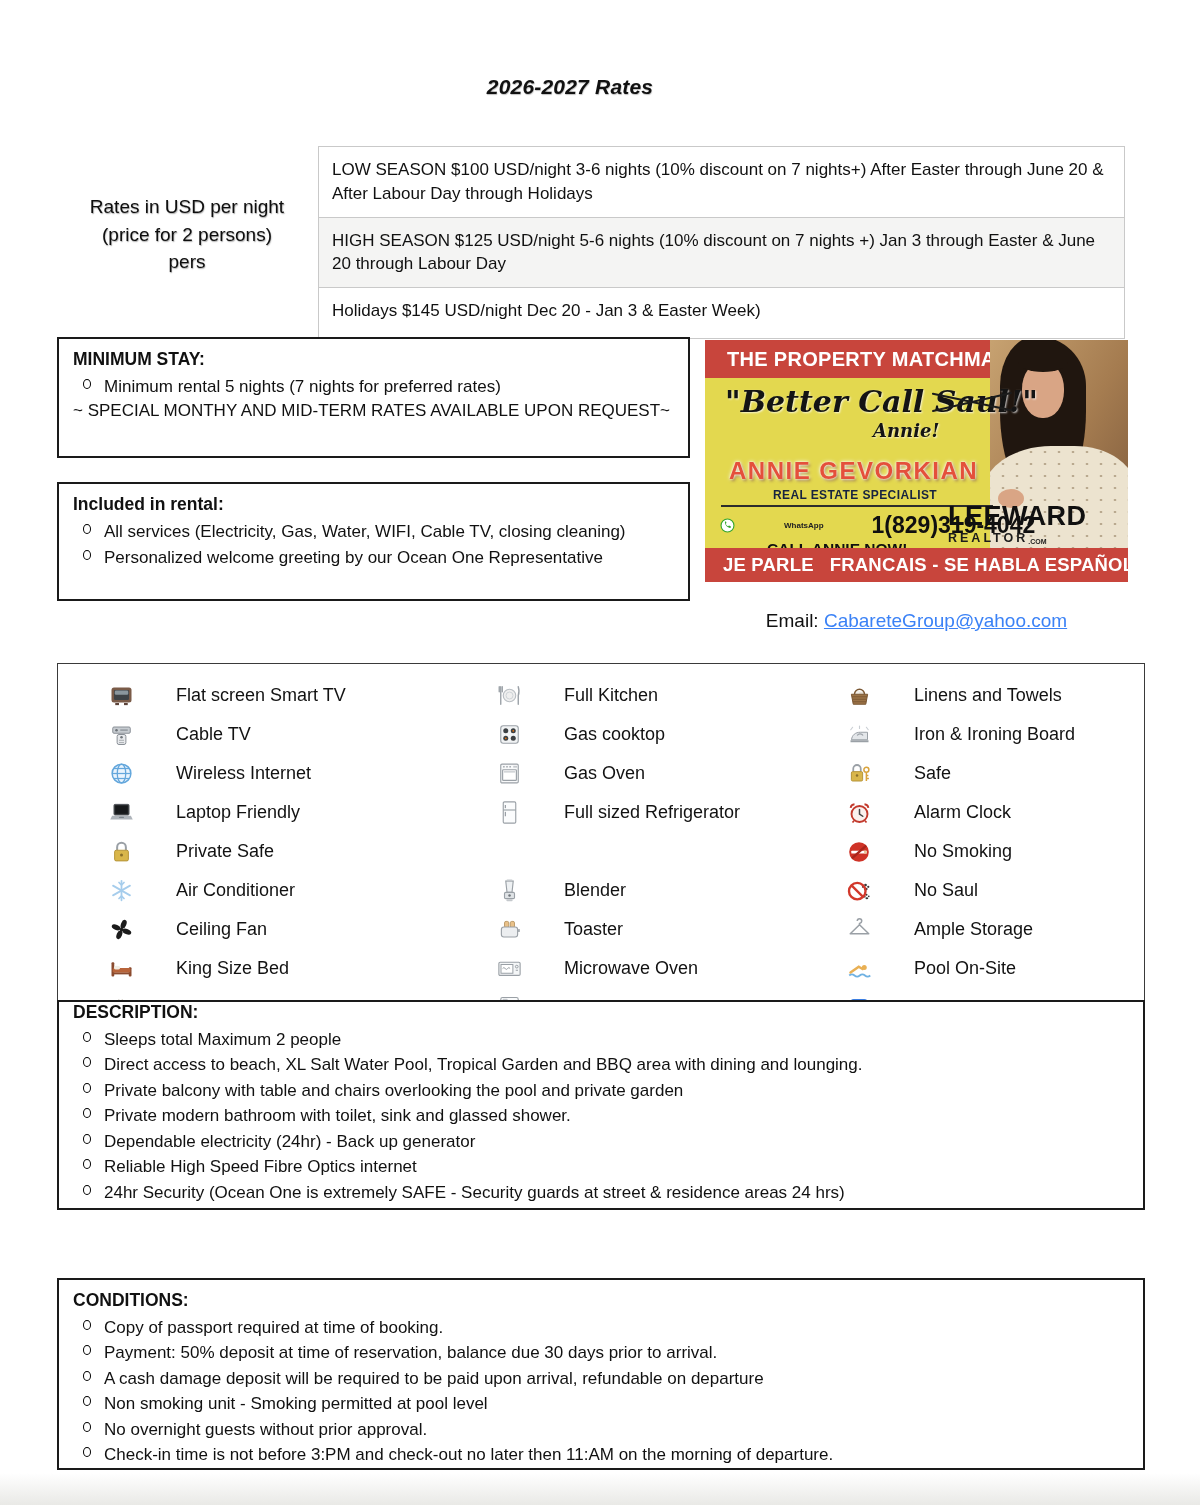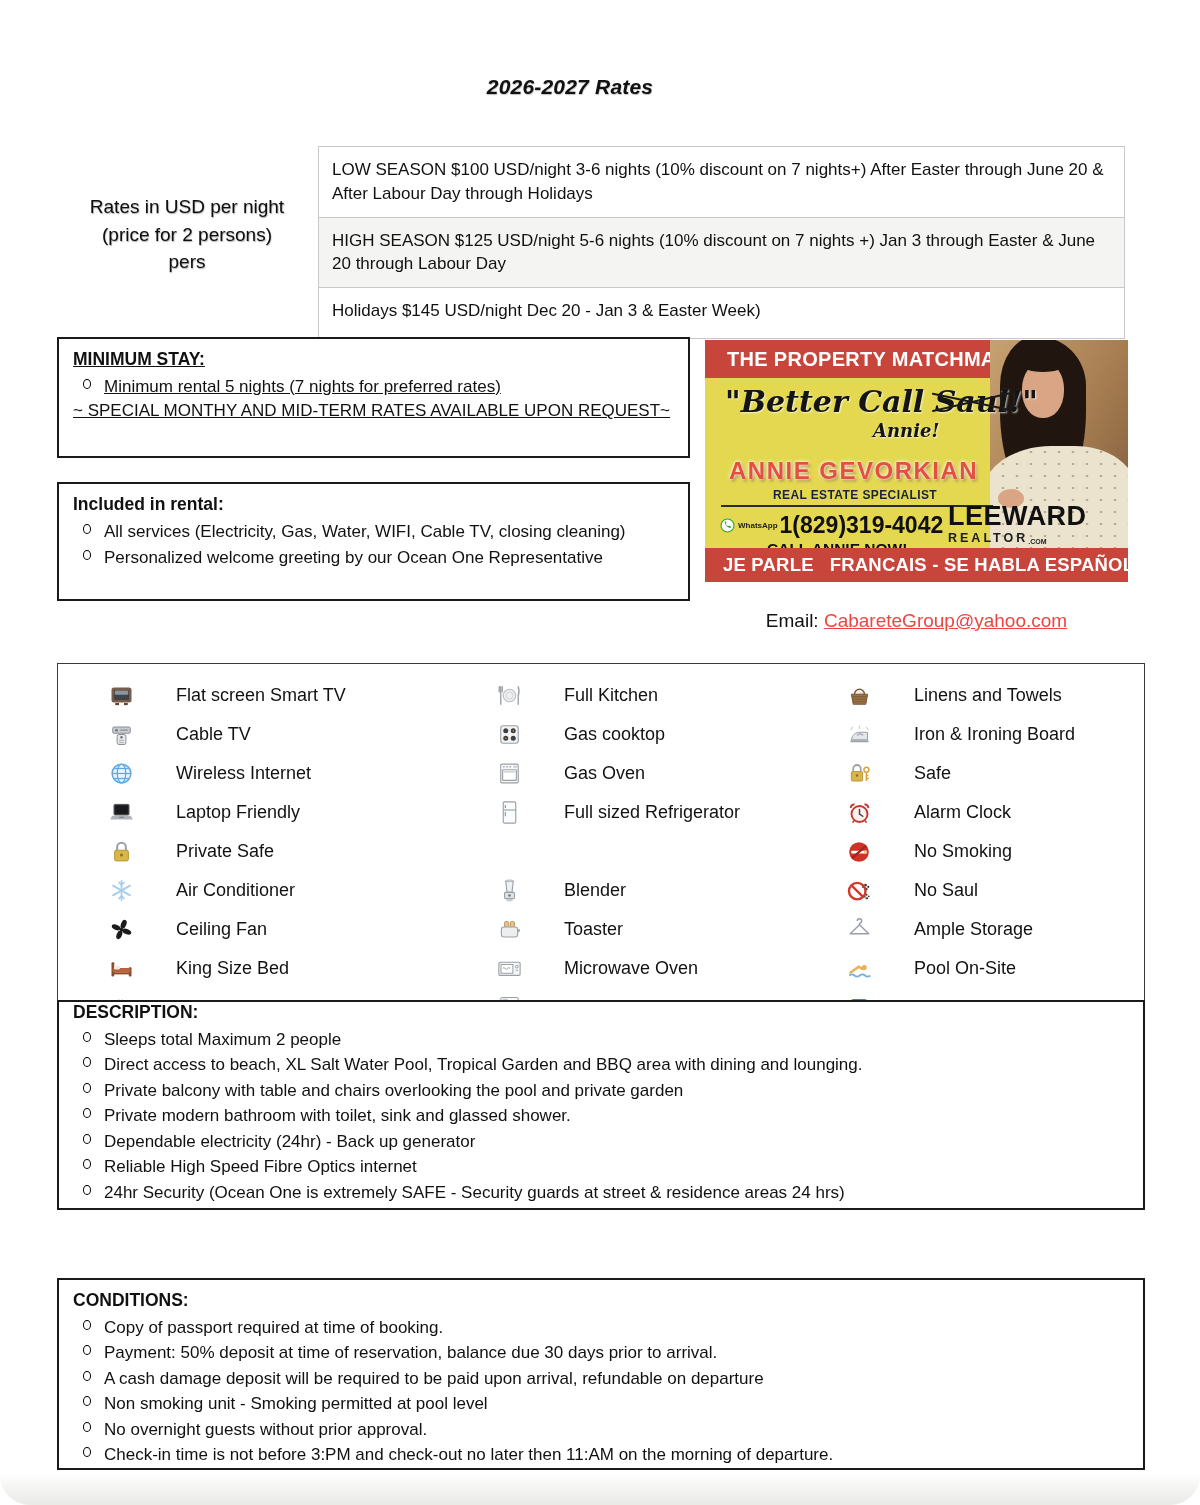--- a/index.html
+++ b/index.html
@@ -1,18 +1,18 @@
 <!DOCTYPE html>
 <html><head>
 <meta charset="utf-8">
 <style>
   * { margin:0; padding:0; box-sizing:border-box; }
   html,body { background:#fff; }
   body { font-family:"Liberation Sans","DejaVu Sans",sans-serif; color:#111; }
-  .page { position:relative; width:1200px; height:1505px; margin:0 auto; background:#fff; overflow:hidden;border-radius:30px; }
+  .page { position:relative; width:1200px; height:1505px; margin:0 auto; background:#fff; overflow:hidden; }
   .page-bottom-fade { position:absolute; left:0; right:0; bottom:0; height:32px;
     background:linear-gradient(#ffffff,#e9e9e6); }
 
   
   .title { position:absolute; left:0; top:75px; width:1140px; text-align:center;
     font-size:21px; font-weight:bold; font-style:italic; letter-spacing:.2px;
     text-shadow:0.5px 0.8px 1px rgba(0,0,0,.25); }
 
   
   .rates-label { position:absolute; left:62px; top:193px; width:250px; text-align:center;
@@ -24,21 +24,21 @@
   .rate-row:last-child { border-bottom:none; min-height:50px; }
 
   
   .box { position:absolute; border:2px solid #1a1a1a; background:#fff; padding:10px 14px; }
   .box h3 { font-size:17.5px; margin-bottom:5px; }
   .b-line { display:flex; align-items:flex-start; margin:3px 0; font-size:17px; line-height:1.38; }
   .blt { flex:0 0 auto; width:8px; height:10px; border:1.7px solid #000; border-radius:50%;
     margin:4px 13px 0 10px; }
   .note-line { font-size:17px; margin-top:2px; }
 
-  .min-stay { left:57px; top:337px; width:633px; height:121px;text-decoration:underline; }
+  .min-stay { left:57px; top:337px; width:633px; height:121px; }
   .included { left:57px; top:482px; width:633px; height:119px; }
   .description { left:57px; top:1000px; width:1088px; height:210px; padding-top:0; }
   .conditions { left:57px; top:1278px; width:1088px; height:192px; padding-top:10px; }
   .conditions .b-line, .description .b-line { margin:2px 0; }
 
   
   .banner { position:absolute; left:705px; top:340px; width:423px; height:242px; overflow:hidden; }
   .b-top { position:absolute; z-index:1; top:0; left:0; right:0; height:38px; color:#fff;
     font-weight:bold; font-size:20px; line-height:38px; padding-left:22px; letter-spacing:.3px; }
   .b-bottom { position:absolute; z-index:4; bottom:0; left:0; right:0; height:34px; color:#fff;
@@ -52,21 +52,21 @@
   .crossed::before, .crossed::after { content:""; position:absolute; left:-5%; right:-5%; top:49%;
     height:2.3px; background:#1c1c1c; border-radius:2px; }
   .crossed::before { transform:rotate(12deg); }
   .crossed::after { transform:rotate(-13deg); }
   .b-name { position:absolute; z-index:3; top:117px; left:24px; font-size:24px; font-weight:800;
     letter-spacing:1.5px; color:#e4503b;
     text-shadow:0 0 2px #fff,0 0 4px #fff,1.5px 1.5px 3px rgba(90,30,20,.55); }
   .b-role { position:absolute; z-index:3; top:148px; left:0; width:300px; text-align:center;
     font-size:12px; font-weight:bold; color:#17233f; letter-spacing:.4px; }
   .b-role-line { position:absolute; z-index:3; top:165px; left:16px; width:272px; height:2px; background:#2c2c2c; }
-  .b-wa { position:absolute; z-index:3; top:172px; left:14px; display:flex; align-items:center; }
+  .b-wa { position:absolute; z-index:3; top:172px; left:14px; display:flex; align-items:center;gap:46px; }
   .wa-label { font-size:8px; font-weight:bold; color:#222; margin:0 2px 0 2px; }
   .b-phone { font-size:23px; font-weight:800; color:#101010; }
   .b-call { position:absolute; z-index:3; top:200px; left:62px; font-size:15.5px; font-weight:800; color:#101010; }
   .b-brand { position:absolute; z-index:3; top:163px; left:243px; color:#101010; line-height:1; }
   .brand-main { font-size:27px; font-weight:800; letter-spacing:.5px; }
   .brand-sub { font-size:12.5px; font-weight:bold; letter-spacing:3px; margin-top:2px; color:#1c1c1c; }
   .brand-tld { font-size:7px; letter-spacing:0; vertical-align:bottom; }
 
   
   .photo { position:absolute; z-index:2; top:0; right:0; width:138px; height:208px; overflow:hidden;
@@ -76,21 +76,21 @@
   .ph-face { position:absolute; left:32px; top:22px; width:42px; height:56px; background:#d9a585; border-radius:48%; }
   .ph-bang { position:absolute; left:28px; top:12px; width:50px; height:20px; background:#20160f;
     border-radius:0 0 50% 50%; }
   .ph-blouse { position:absolute; left:-8px; bottom:-6px; width:154px; height:108px; background:#ece3cf;
     border-radius:45% 40% 0 0;
     background-image:radial-gradient(#b9a98f 1.2px,transparent 1.7px); background-size:14px 12px; }
   .ph-hand { position:absolute; left:8px; bottom:40px; width:26px; height:19px; background:#d9a585; border-radius:50%; }
 
   
   .email { position:absolute; left:705px; top:610px; width:423px; text-align:center; font-size:19px; }
-  .email a { color:#ef4444; text-decoration:underline;text-align:center; }
+  .email a { color:#3b82f6; text-decoration:underline;text-align:center; }
 
   
   .amenities { position:absolute; left:57px; top:663px; width:1088px; height:377px;
     border:1px solid #3a3a3a; background:#fff; display:flex; padding:12px 0 0 40px; }
   .am-col { display:flex; flex-direction:column; }
   .am-col1 { width:388px; } .am-col2 { width:350px; } .am-col3 { flex:1;text-align:center; }
   .am-cell { height:39px; display:flex; align-items:center; }
   .am-ico { width:46px; display:flex; justify-content:center; align-items:center; }
   .am-ico svg { display:block; }
   .am-lbl { margin-left:32px; font-size:18px; color:#121212; }

